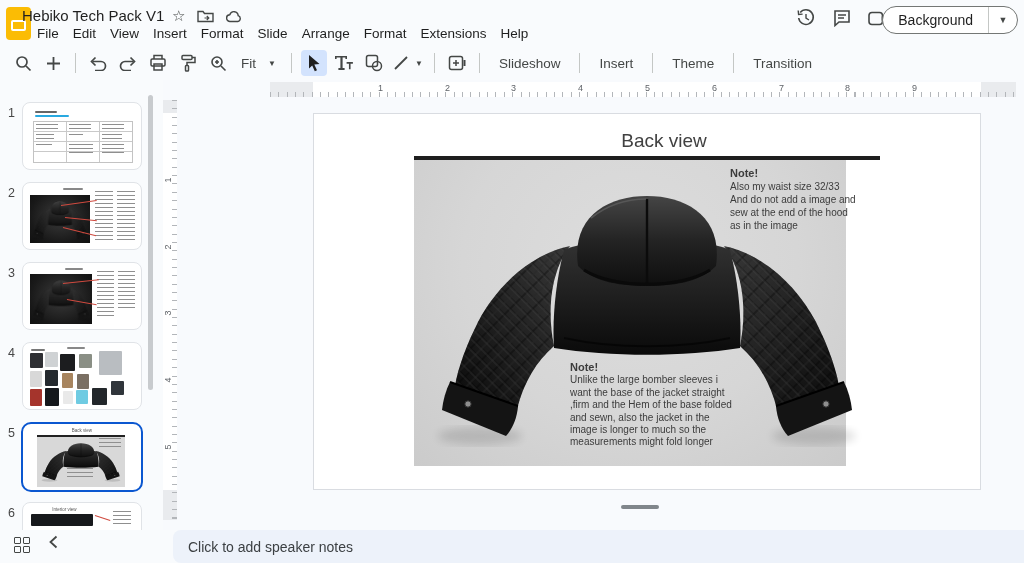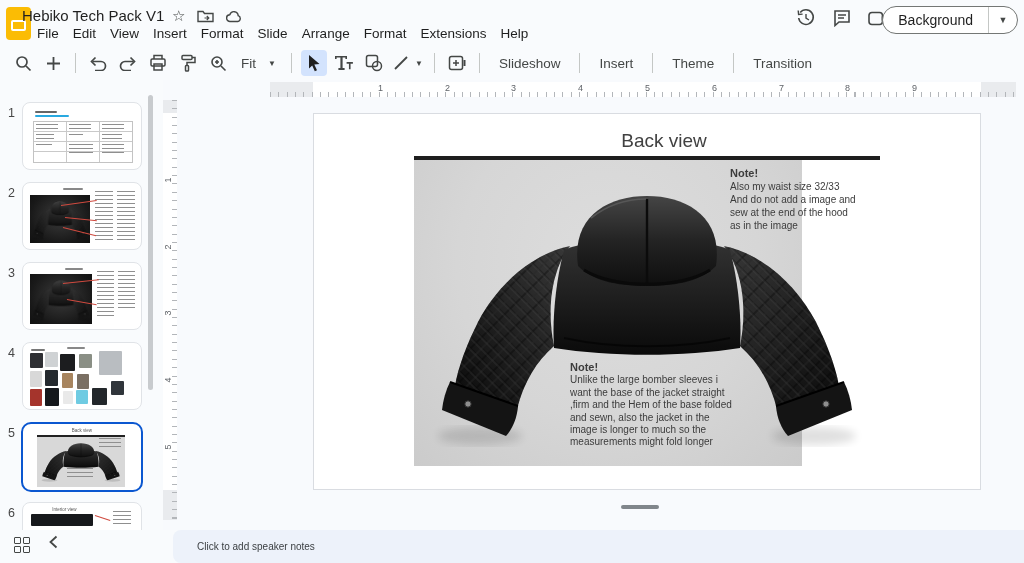--- a/index.html
+++ b/index.html
@@ -38,31 +38,31 @@
   .canvas{left:163px;top:80px;width:861px;height:450px;background:#f8fafd;}
   .hruler-seg{top:2px;height:15px;}
   .vruler-seg{left:0;width:14px;}
   .ruler-white{background:#fff;}
   .ruler-gray{background:#e9ebee;}
   .hticks{top:12px;height:5px;background:repeating-linear-gradient(to right,#b3b6ba 0 1px,transparent 1px 8.35px);}
   .vticks{left:9px;width:5px;background:repeating-linear-gradient(to bottom,#b3b6ba 0 1px,transparent 1px 8.35px);}
   .rnum{position:absolute;font-size:9px;color:#5f6368;}
   .slide-page{left:150px;top:33px;width:668px;height:377px;background:#fff;border:1px solid #d9dce1;box-sizing:border-box;}
   .slide-title{left:0;top:16px;width:100%;text-align:center;font-size:19px;color:#414141;transform:translateX(17px);}
-  .img-block{left:100px;top:42px;width:388px;height:310px;background:radial-gradient(ellipse at 50% 35%,#dddddd 0%,#d6d6d6 55%,#cbcbcb 100%);}
+  .img-block{left:100px;top:42px;width:388px;height:310px;background:radial-gradient(ellipse at 50% 35%,#dddddd 0%,#d6d6d6 55%,#cbcbcb 100%);padding-left:44px;}
   .img-topline{left:0;top:0;width:466px;height:4px;background:#1e1e1e;}
   .note{position:absolute;color:#3c3c3c;font-size:10px;line-height:13px;}
   .note b{font-size:11px;}
   .scroll-handle{left:458px;top:425px;width:38px;height:4px;background:#80868b;border-radius:2px;}
   
   .bottombar{left:0;top:530px;width:1024px;height:33px;background:#f9fbfd;}
   .gridicon{left:14px;top:538px;display:grid;grid-template-columns:7px 7px;grid-template-rows:7px 7px;gap:2px;}
   .gridicon div{border:1.6px solid #444746;border-radius:1px;box-sizing:border-box;}
   .notes-panel{left:173px;top:0px;width:851px;height:33px;background:#edf2fa;border-radius:8px 0 0 8px;display:flex;align-items:center;}
-  .notes-panel span{margin-left:24px;font-size:10px;color:#3c4043;}
+  .notes-panel span{margin-left:15px;font-size:14px;color:#3c4043;}
   
   .mini-photo{position:absolute;background:radial-gradient(ellipse at 50% 45%,#3c3c3c 0%,#191919 70%,#101010 100%);}
   .mini-cell{position:absolute;border-radius:1px;}
   .cap{position:absolute;font-size:4.5px;color:#555;white-space:nowrap;}
 </style>
 </head>
 <body>
 
 <div id="app">
 

